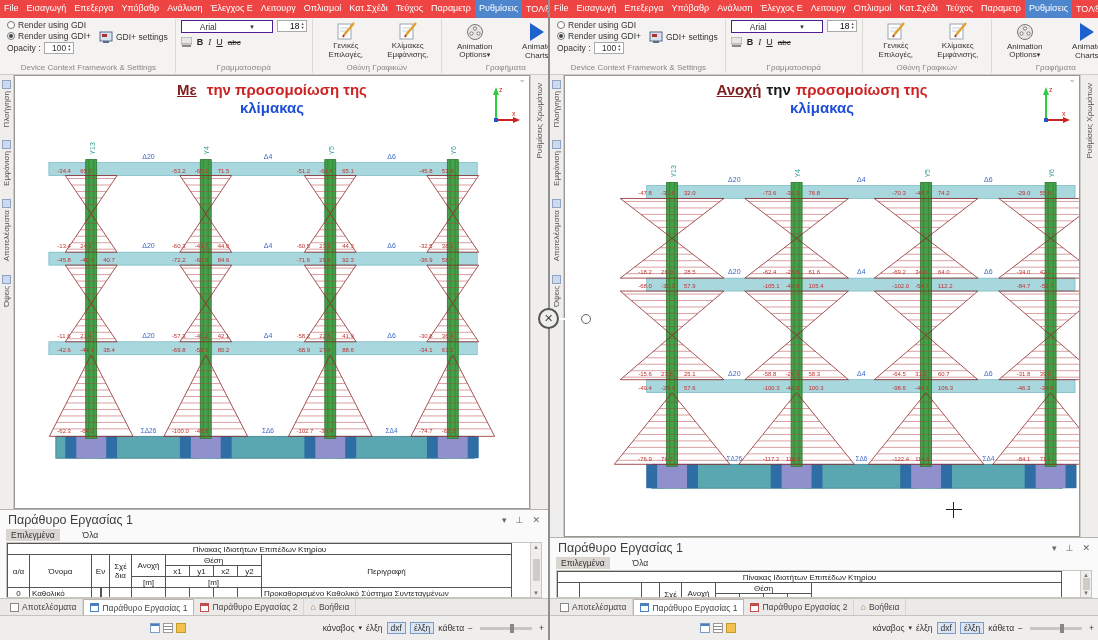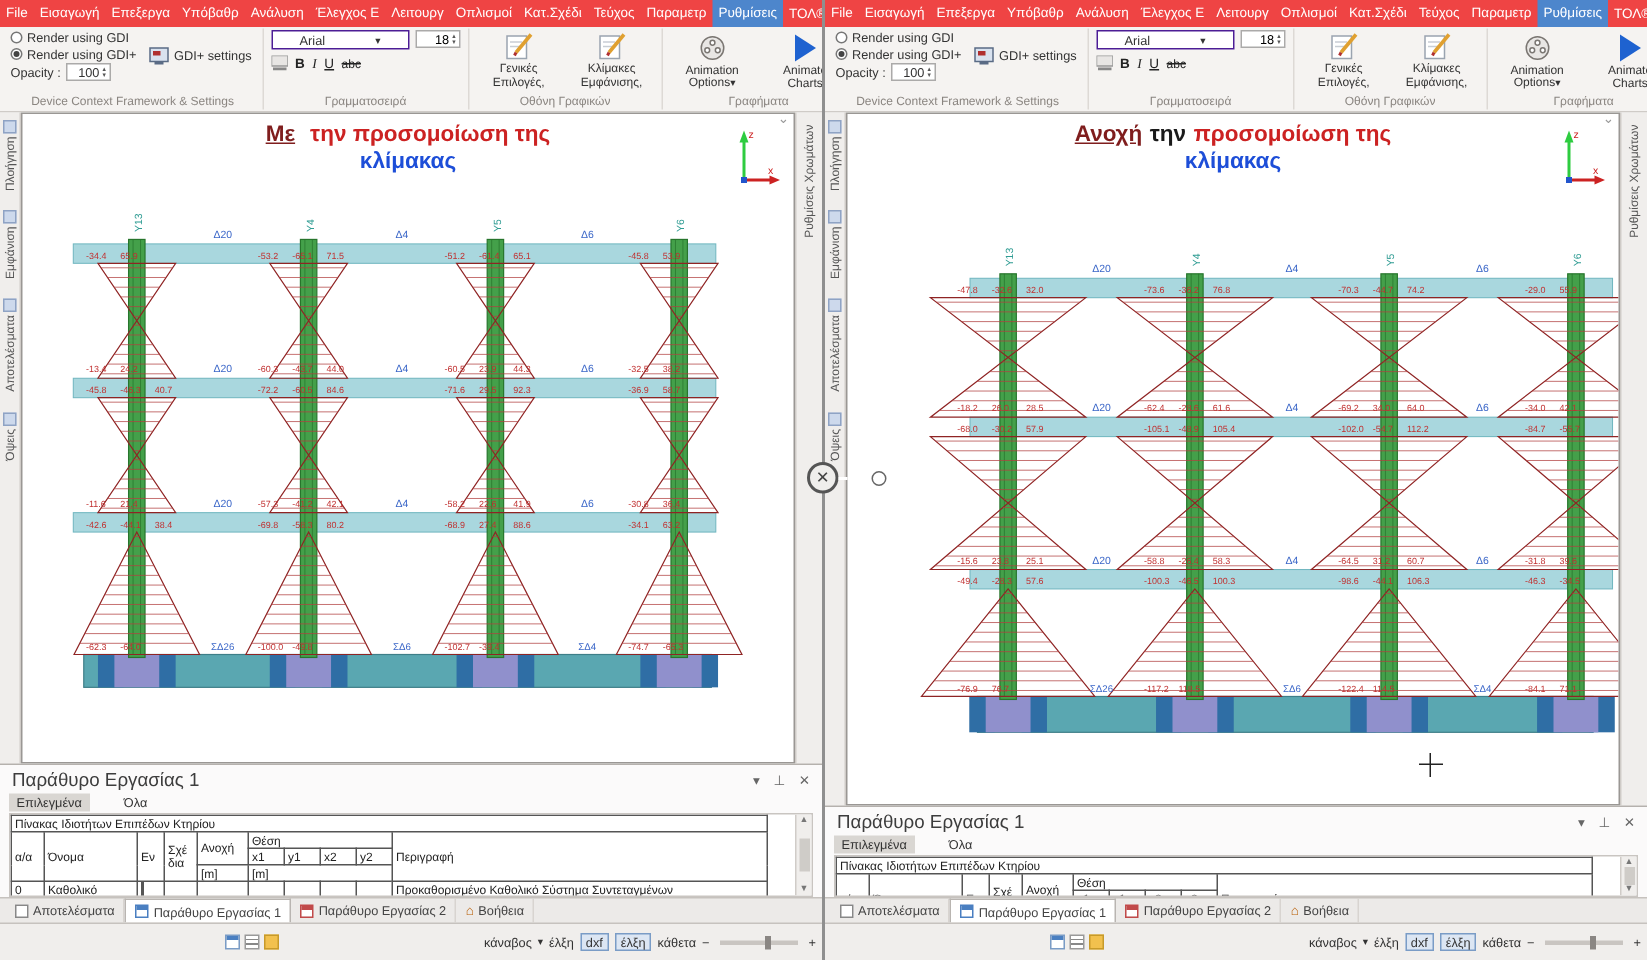--- a/index.html
+++ b/index.html
@@ -61,21 +61,21 @@
 
   
   .panel { flex:1; background:#fbfafa; border-top:1px solid #b5b1ad; display:flex; flex-direction:column; overflow:hidden; }
   .panel-header { display:flex; align-items:center; padding:3px 8px 1px 8px; font-size:12.5px; color:#3d3d3d; flex:none; }
   .panel-icons { margin-left:auto; display:flex; gap:9px; color:#666; font-size:9px; align-items:center; }
   .panel-tabs { display:flex; gap:18px; padding:1px 6px 0 6px; font-size:8.5px; color:#333; flex:none; }
   .ptab { padding:1px 5px; cursor:default; }
   .ptab.active { background:#d9d6d2; }
   .table-zone { flex:1; margin:1px 6px 0 6px; background:#fff; border:1px solid #c9c5c1; position:relative; overflow:hidden; }
   table { border-collapse:collapse; font-size:8px; color:#222; table-layout:fixed; }
-  td, th { border:1px solid #555; padding:0 2px; text-align:left; font-weight:normal; white-space:nowrap; overflow:hidden; height:11px; }
+  td, th { border:1px solid #555; padding:0 2px; text-align:center; font-weight:normal; white-space:nowrap; overflow:hidden; height:11px; }
   .cell-descr { width:250px; }
   .chk { width:7px; height:7px; border:1px solid #555; margin:0 auto; }
   .table-scroll { position:absolute; right:0; top:0; bottom:0; width:11px; background:#f0eeec; border-left:1px solid #d0ccc8; display:flex; flex-direction:column; align-items:center; justify-content:space-between; font-size:6px; color:#777; padding:1px 0; }
   .table-scroll .thumb { width:7px; height:22px; background:#cfccc8; }
 
   
   .bottom-tabs { height:17px; display:flex; align-items:stretch; background:#eceae8; border-top:1px solid #c6c2be; font-size:8.5px; color:#444; padding-left:4px; flex:none; }
   .btab { display:flex; align-items:center; gap:3px; padding:0 6px; border-right:1px solid #d8d4d0; white-space:nowrap; cursor:default; }
   .btab.active { background:#fff; border:1px solid #b9b5b1; border-bottom:none; }
   .bicon { width:9px; height:9px; flex:none; border:1px solid #888; background:#fff; }

